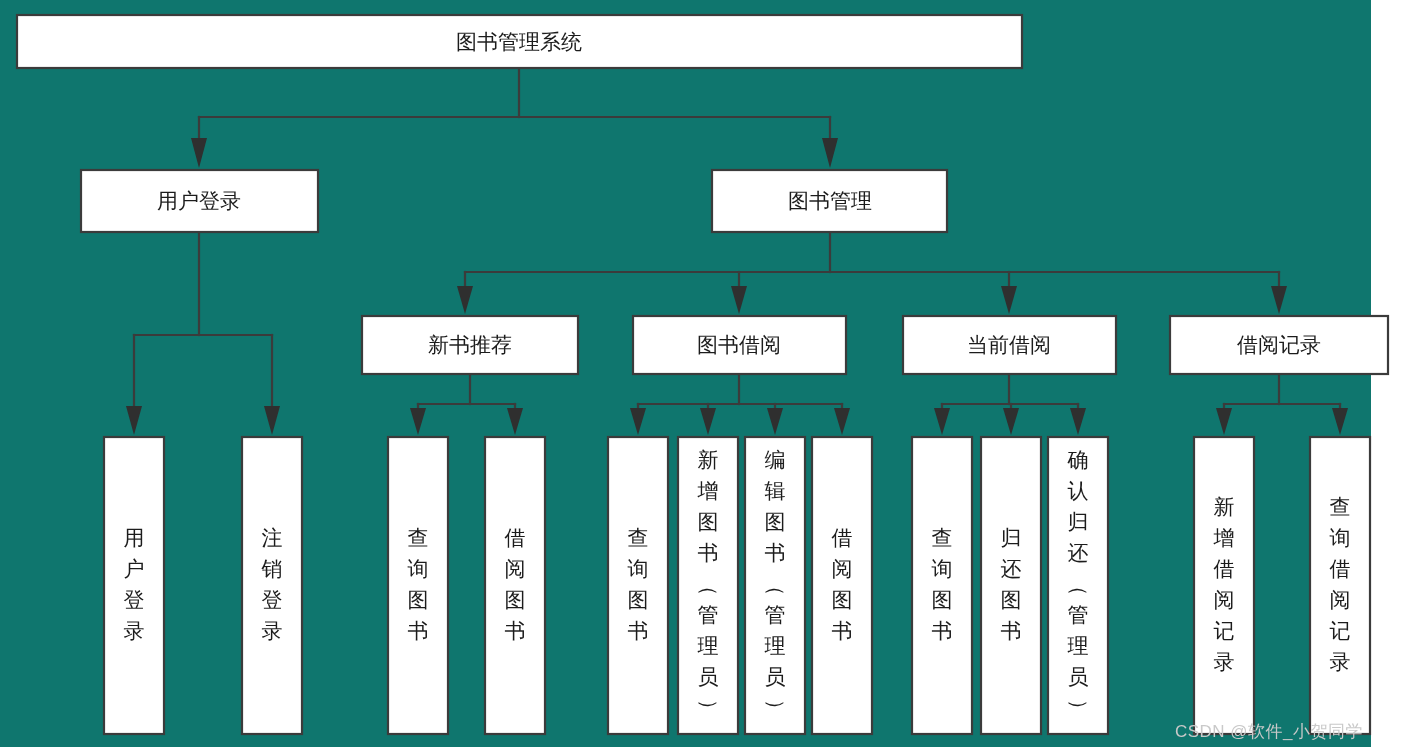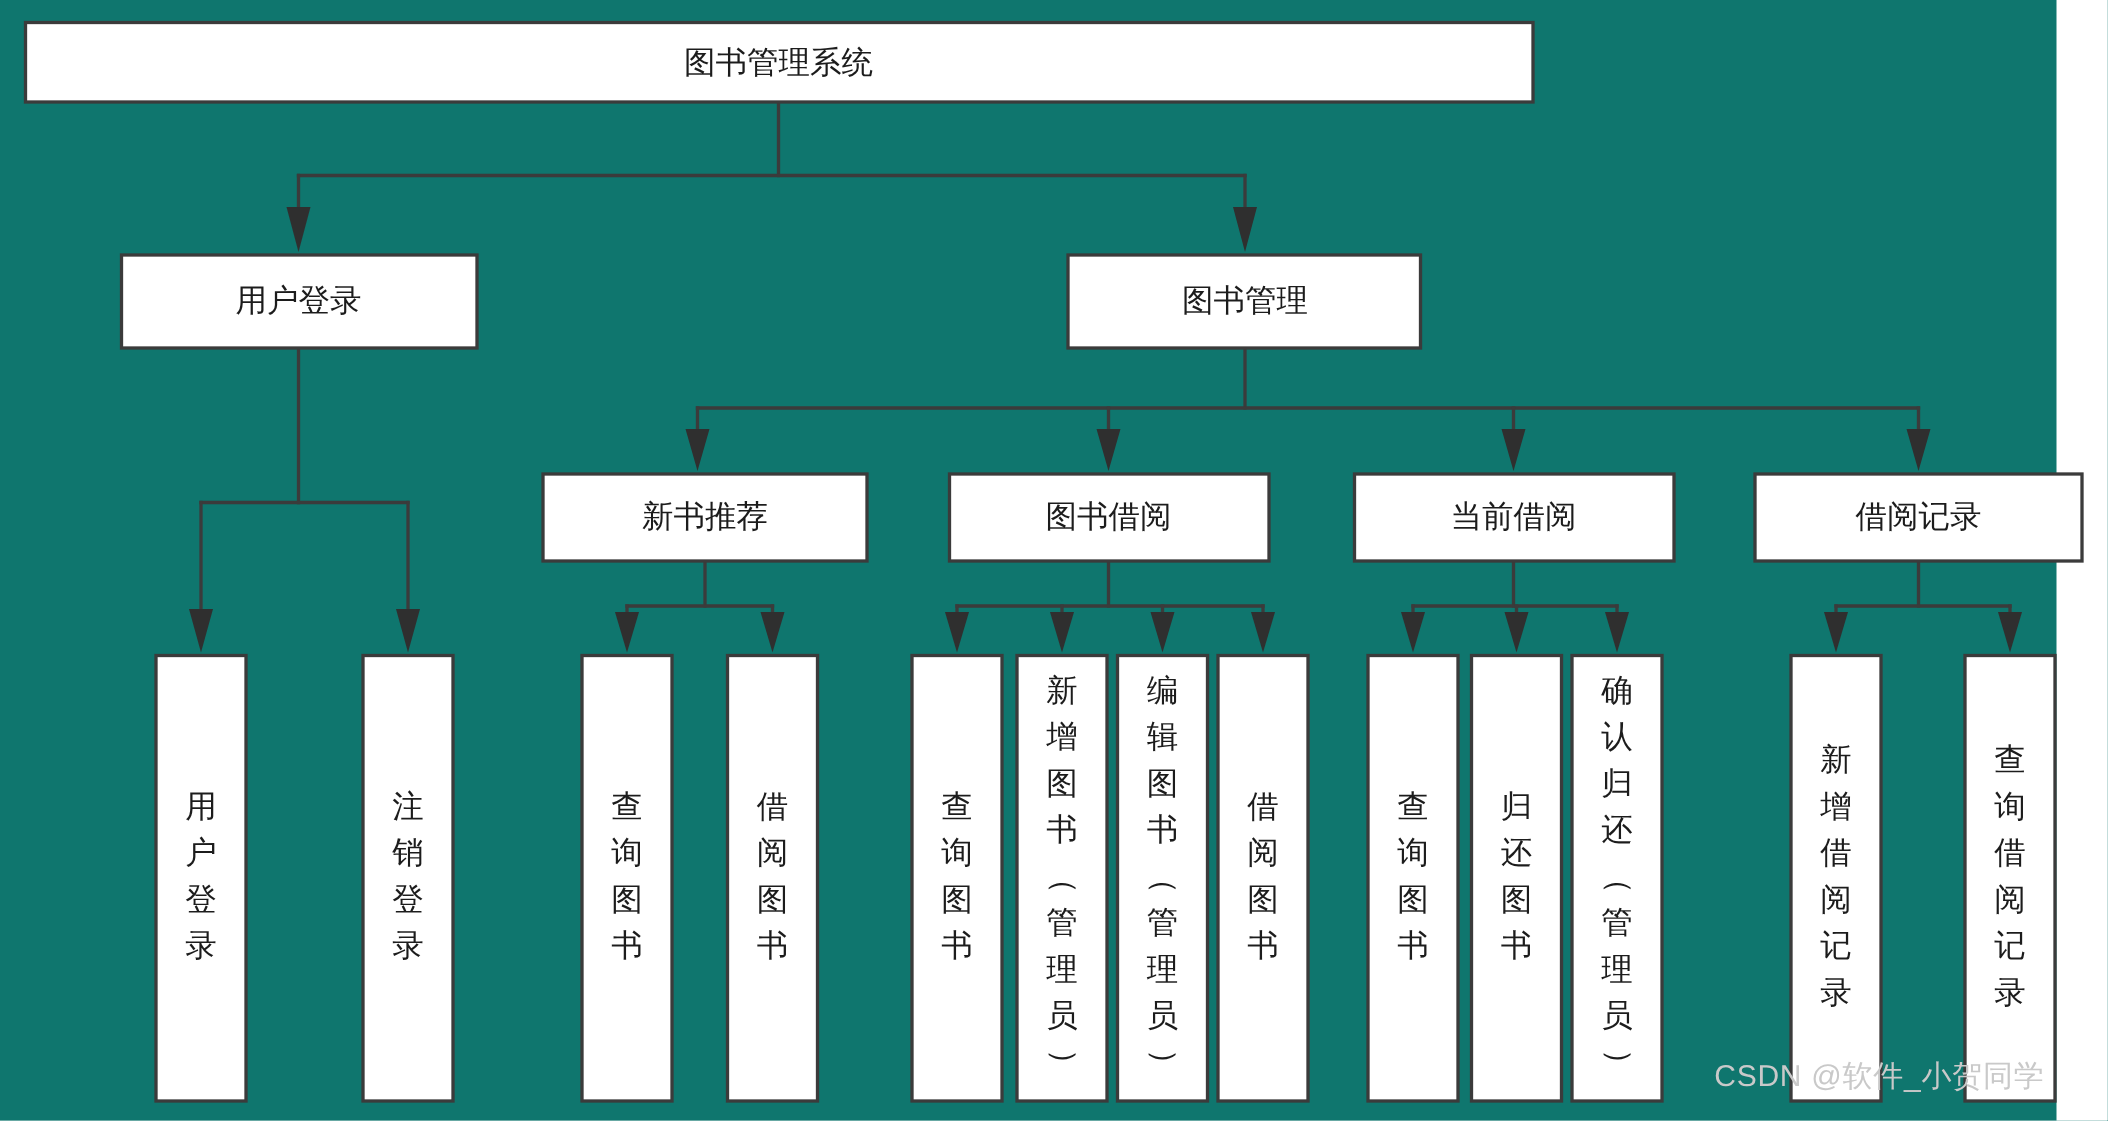--- a/index.html
+++ b/index.html
@@ -50,23 +50,23 @@
     fill: none;
     stroke-linecap: square;
   }
   .arrow-head {
     fill: #2f2f2f;
     stroke: none;
   }
   .watermark {
     position: absolute;
     right: 8px;
-    bottom: 16px;
-    font-family: "Liberation Sans", "DejaVu Sans", sans-serif;
-    font-size: 20px;
+    bottom: 4px;
+    font-family: "Liberation Sans", "DejaVu Sans", sans-serif;
+    font-size: 17px;
     color: #c9c9c9;
     letter-spacing: 0.5px;
     white-space: nowrap;
     user-select: none;
   }
 </style>
 </head>
 <body>
 
 <div id="diagram-root">

